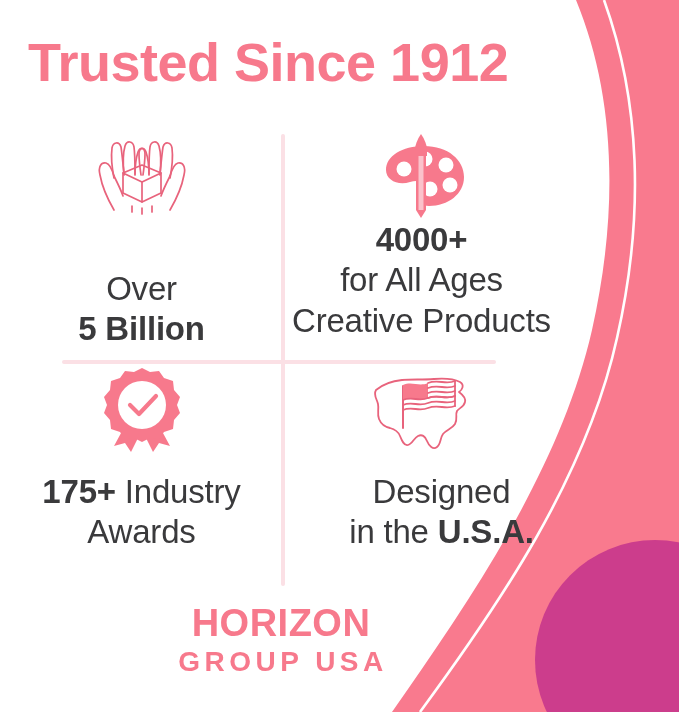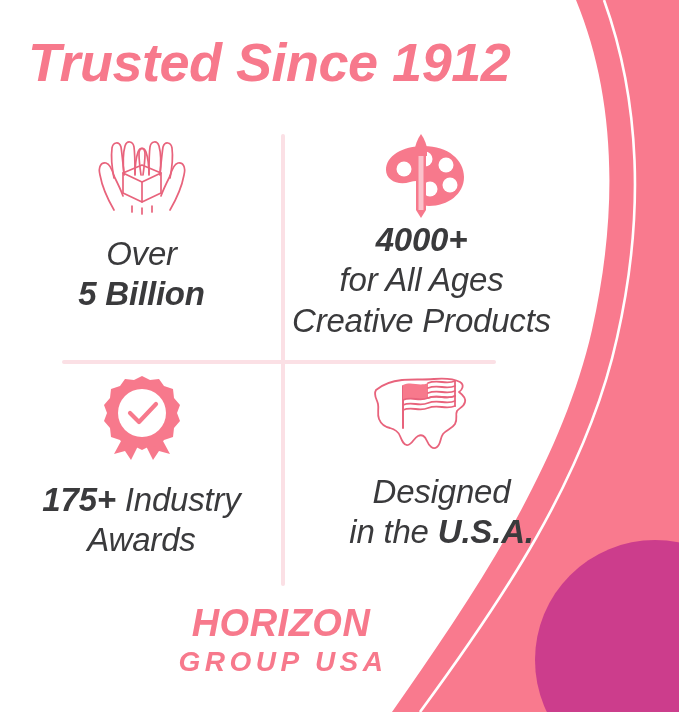--- a/index.html
+++ b/index.html
@@ -7,21 +7,20 @@
     padding: 0;
     background: #ffffff;
   }
   #infographic {
     position: relative;
     width: 679px;
     height: 712px;
     background: #ffffff;
     overflow: hidden;
     font-family: "Liberation Sans", sans-serif;
-    font-style: italic;
   }
 
   
   .decor-layer {
     position: absolute;
     inset: 0;
     width: 679px;
     height: 712px;
     pointer-events: none;
   }
@@ -71,23 +70,23 @@
     grid-template-columns: 283px 277px;
     grid-template-rows: 232px 230px;
   }
   .cell {
     display: flex;
     flex-direction: column;
     align-items: center;
     justify-content: flex-start;
     box-sizing: border-box;
   }
-  .cell-tl { padding-top: 4px; }
+  .cell-tl { padding-top: 4px; gap: 35px; }
   .cell-tr { padding-top: 4px; }
-  .cell-bl { padding-top: 12px; }
+  .cell-bl { padding-top: 4px; }
   .cell-br { padding-top: 8px; }
 
   .icon-wrap {
     display: flex;
     align-items: center;
     justify-content: center;
   }
   .icon-hands   { width: 108px; height: 86px; }
   .icon-palette { width: 100px; height: 88px; }
   .icon-award   { width: 96px;  height: 92px; }

